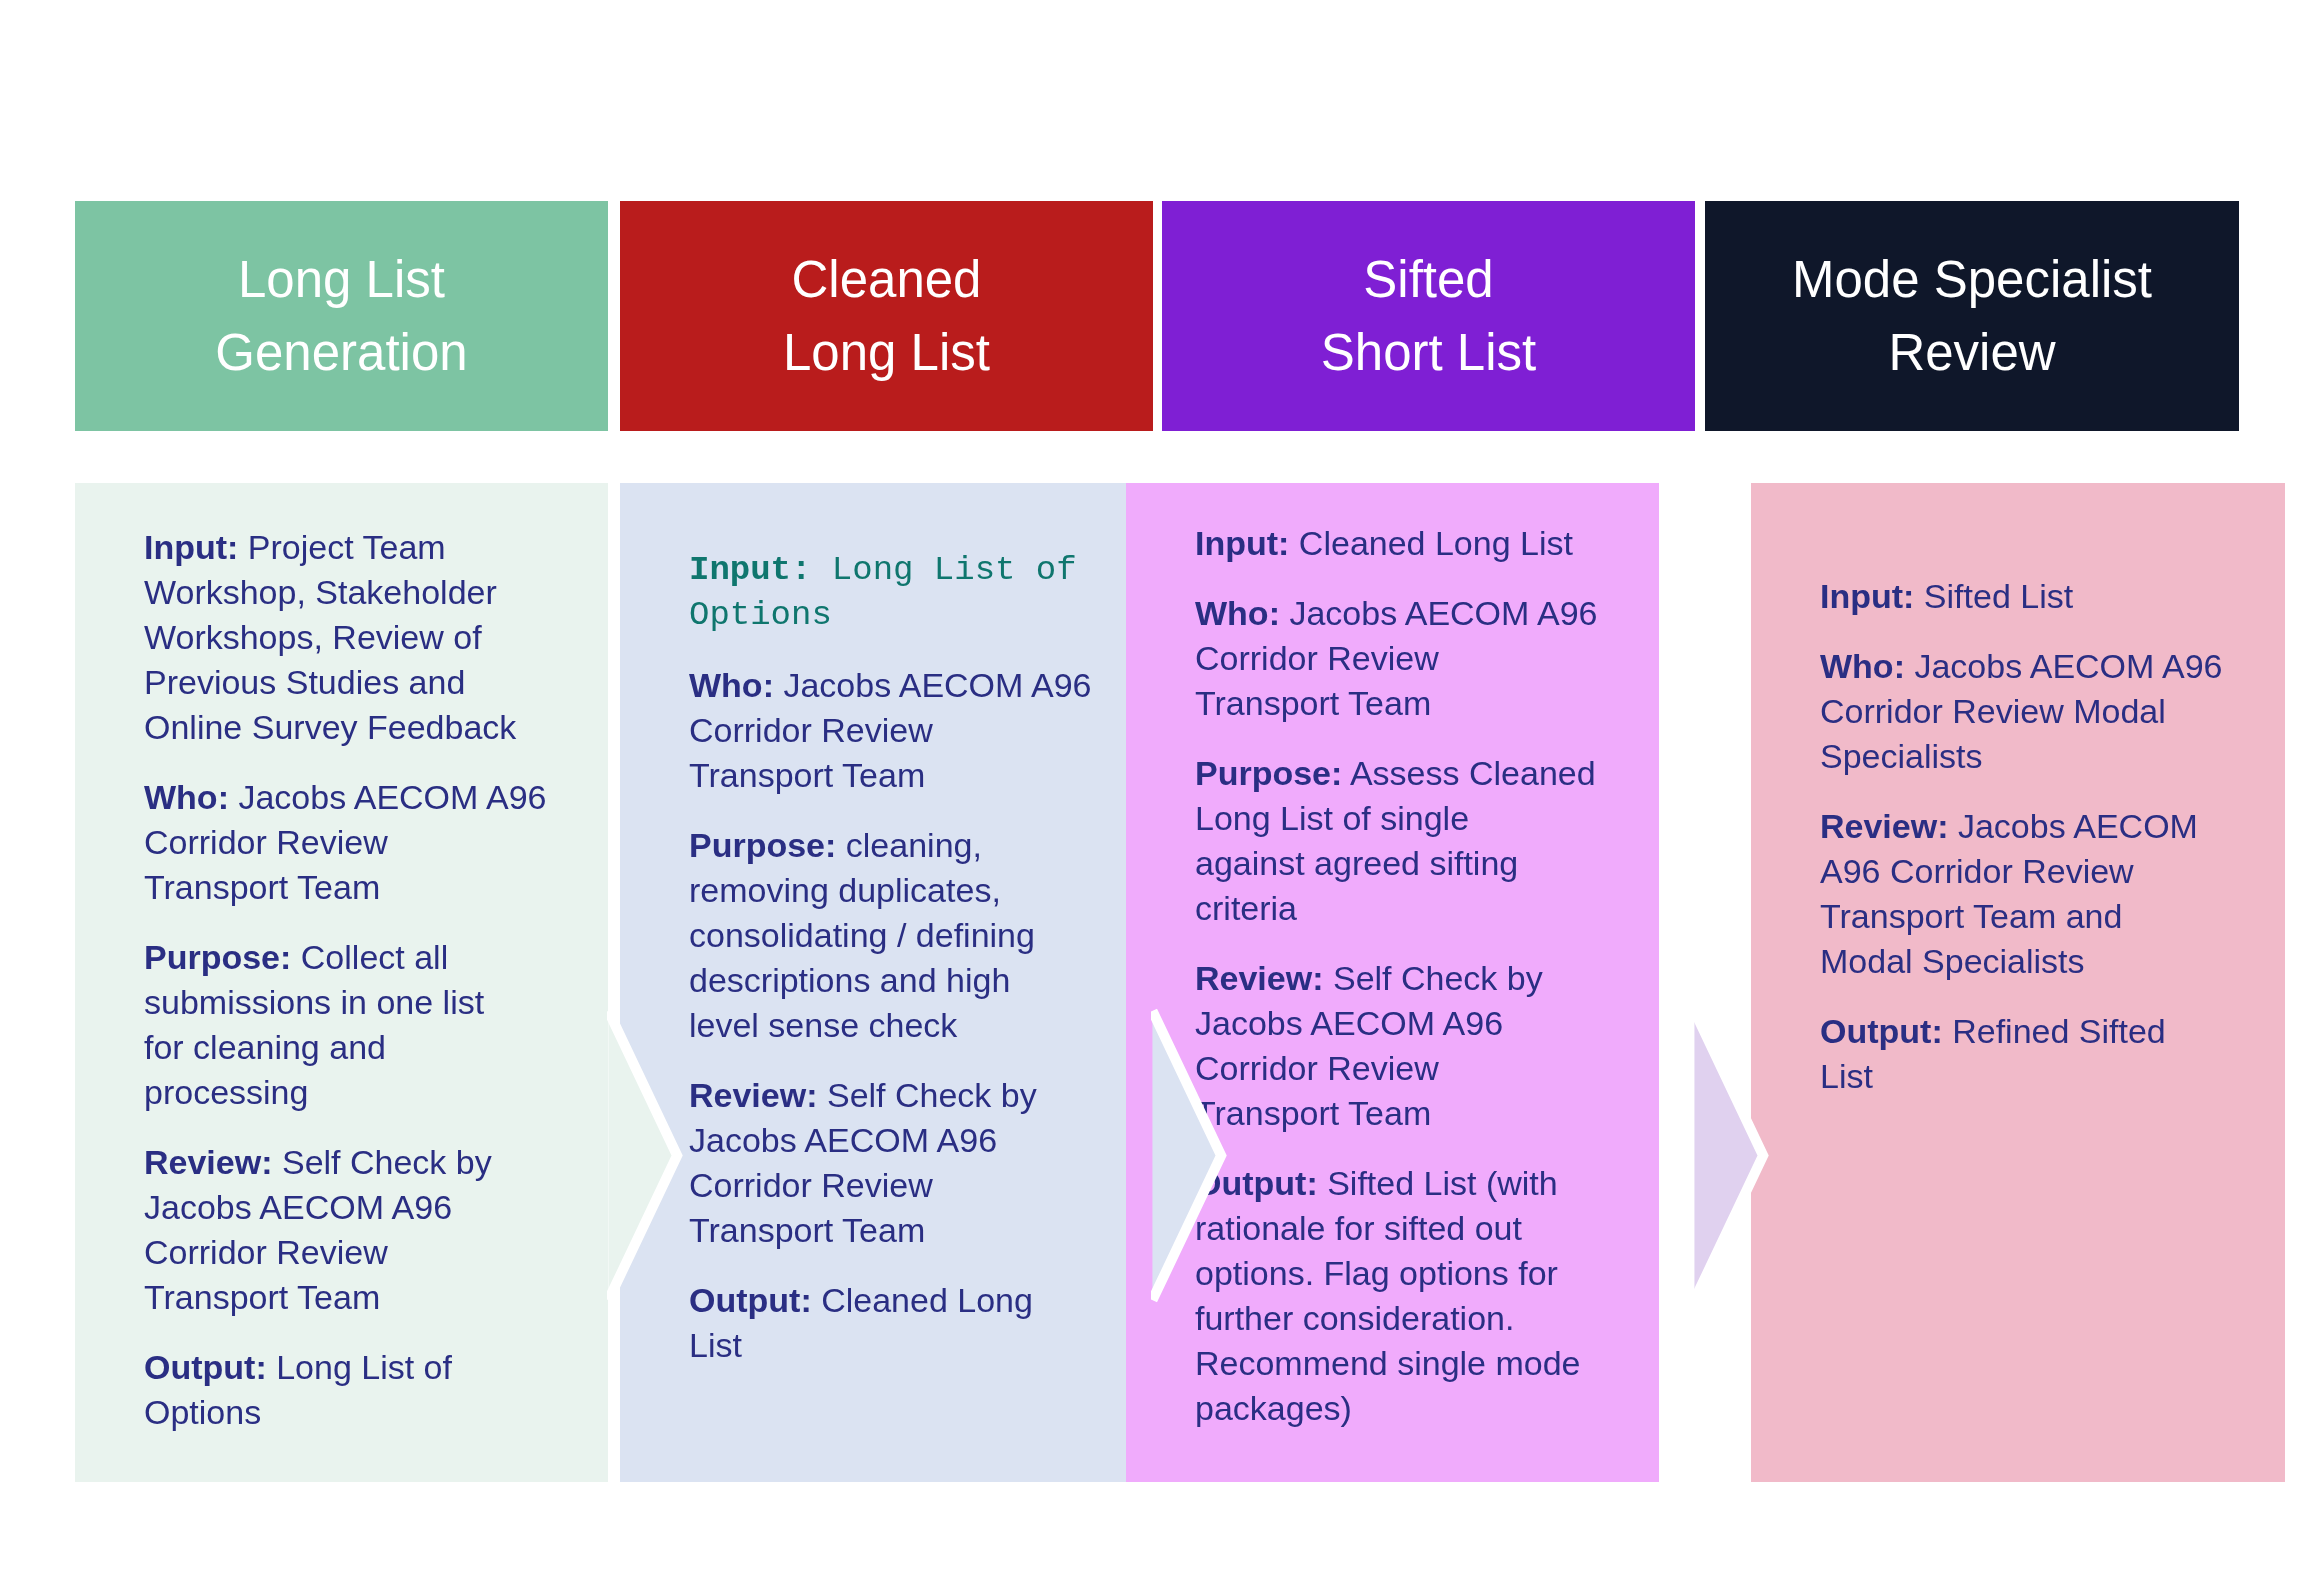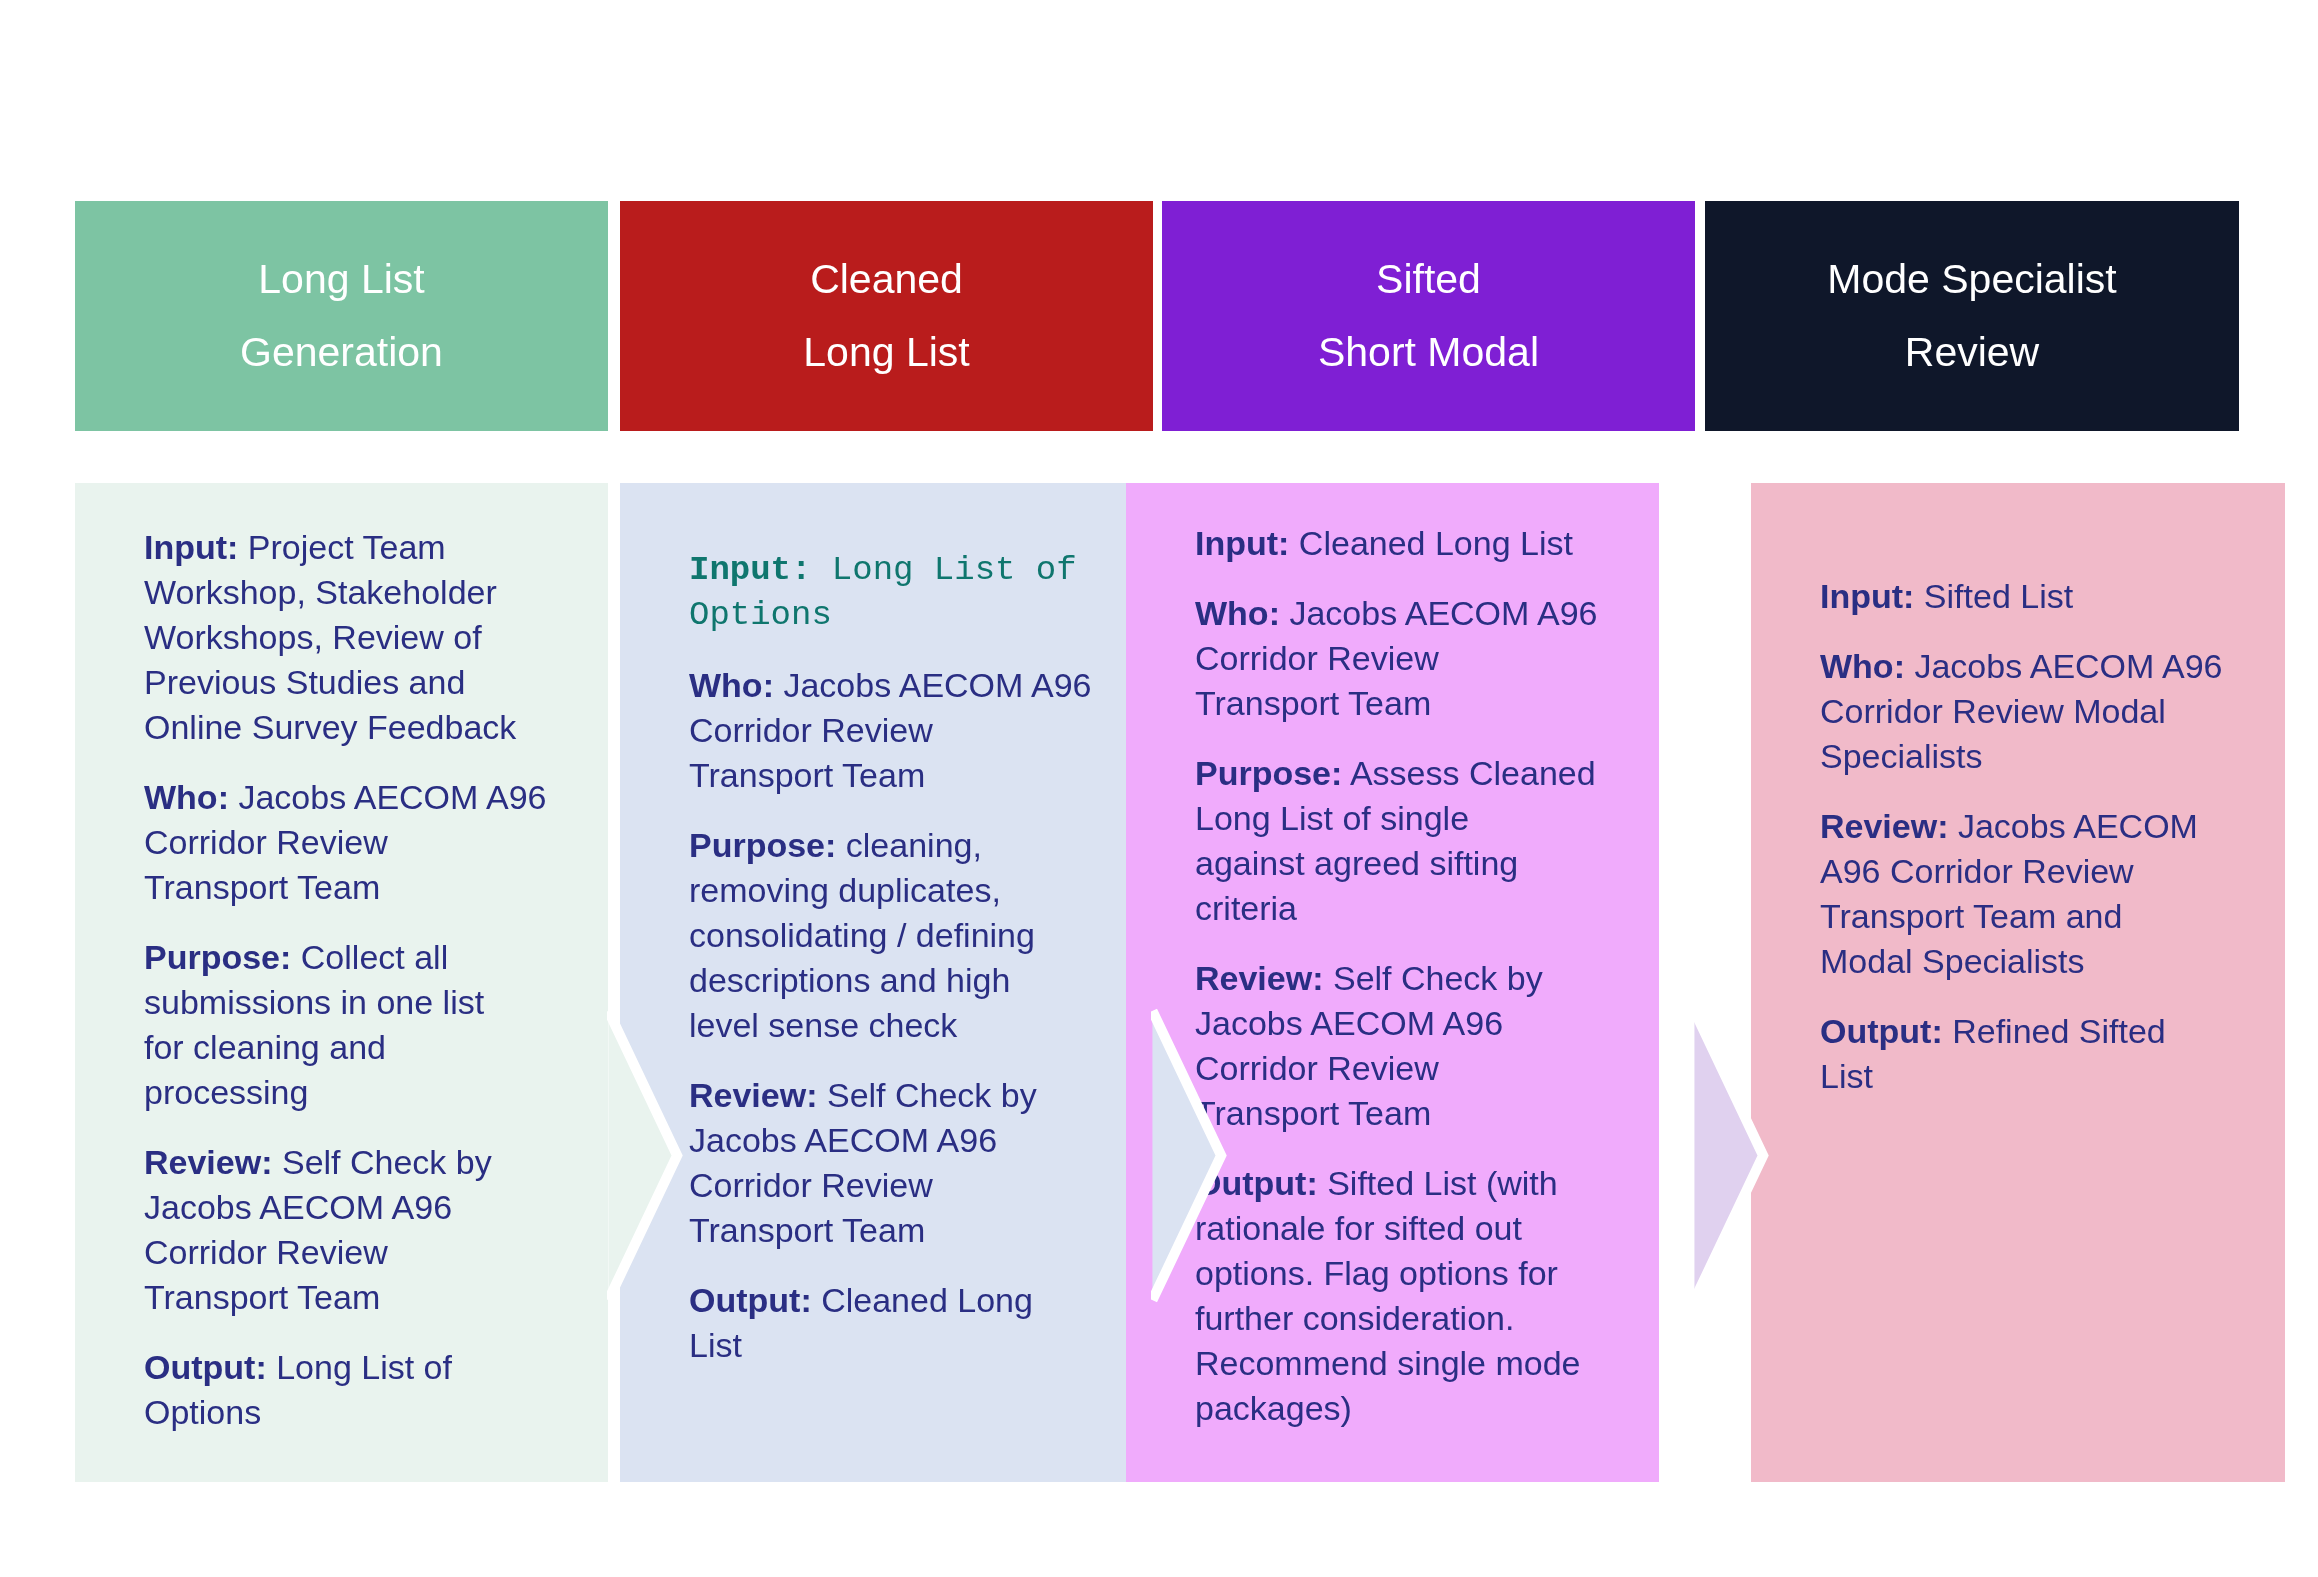--- a/index.html
+++ b/index.html
@@ -14,21 +14,21 @@
   .col-header{
     position:absolute;
     top:201px;
     height:230px;
     display:flex;
     align-items:center;
     justify-content:center;
     text-align:center;
     white-space:pre-line;
     color:#ffffff;
-    font-size:41px;
+    font-size:51px;
     line-height:73px;
     font-weight:400;
   }
   .col-body{
     position:absolute;
     top:483px;
     height:999px;
     box-sizing:border-box;
     padding-left:69px;
     padding-right:20px;
@@ -83,21 +83,21 @@
 descriptions and high
 level sense check</span></p>
       <p class="field" style="color: rgb(42, 46, 131);"><b class="lbl">Review:</b> <span class="txt">Self Check by
 Jacobs AECOM A96
 Corridor Review
 Transport Team</span></p>
       <p class="field" style="color: rgb(42, 46, 131);"><b class="lbl">Output:</b> <span class="txt">Cleaned Long
 List</span></p>
     </div>
     <div class="col-header" style="left: 1162px; width: 533px; background: rgb(127, 31, 212); color: rgb(255, 255, 255);">Sifted
-Short Modal</div>
+Short List</div>
     <div class="col-body" style="left: 1126px; width: 533px; background: #f0abfc; padding-top: 38px;">
       <p class="field" style="color: rgb(42, 46, 131);"><b class="lbl">Input:</b> <span class="txt">Cleaned Long List</span></p>
       <p class="field" style="color: rgb(42, 46, 131);"><b class="lbl">Who:</b> <span class="txt">Jacobs AECOM A96
 Corridor Review
 Transport Team</span></p>
       <p class="field" style="color: rgb(42, 46, 131);"><b class="lbl">Purpose:</b> <span class="txt">Assess Cleaned
 Long List of single
 against agreed sifting
 criteria</span></p>
       <p class="field" style="color: rgb(42, 46, 131);"><b class="lbl">Review:</b> <span class="txt">Self Check by

